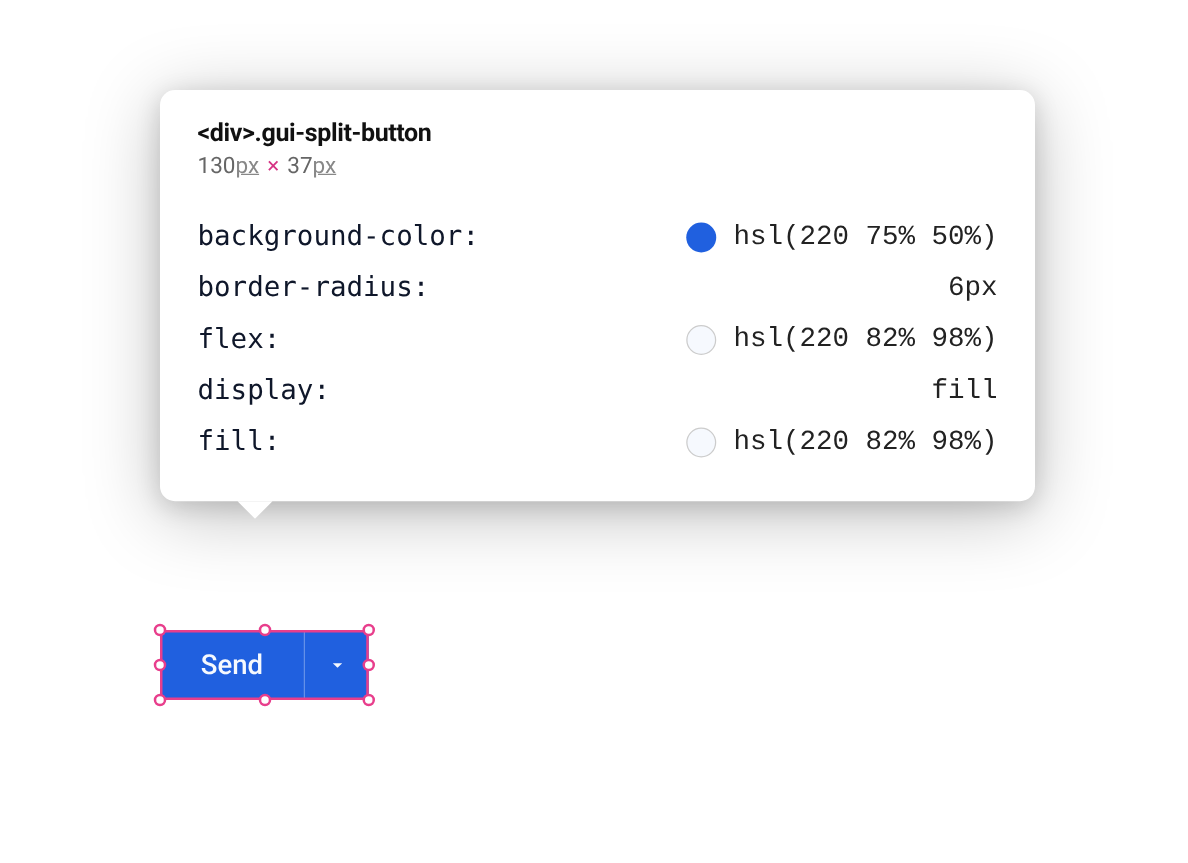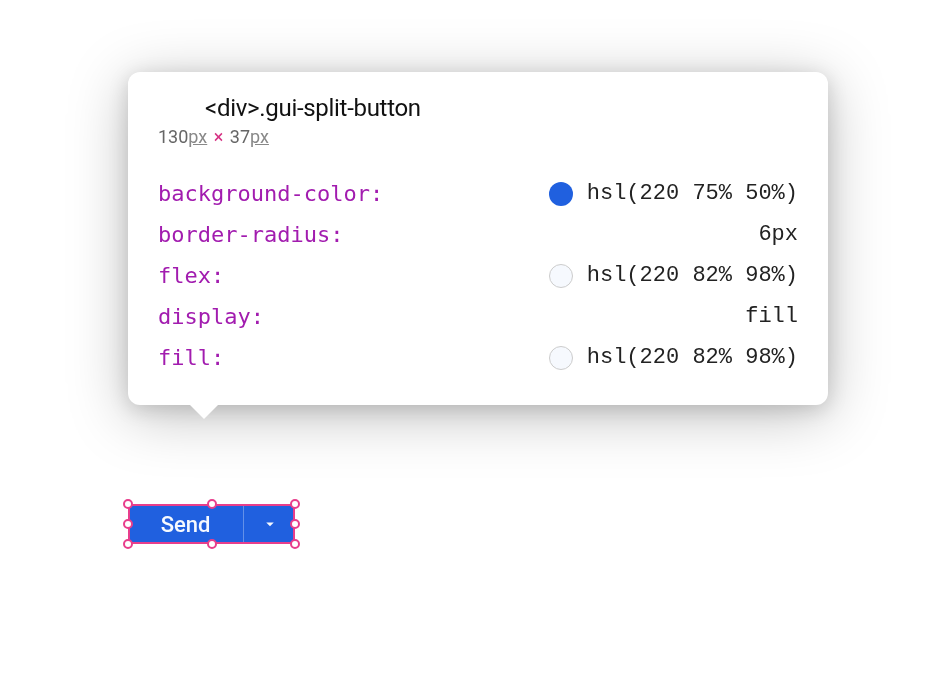--- a/index.html
+++ b/index.html
@@ -33,26 +33,25 @@
       bottom: -14px;
       left: 62px;
       width: 0;
       height: 0;
       border-left: 14px solid transparent;
       border-right: 14px solid transparent;
       border-top: 14px solid #ffffff;
     }
 
     .tooltip-header {
-      font-size: 24px;
-      font-weight: 400;
+      font-size: 20px;
+      font-weight: 700;
       color: #111;
       margin-bottom: 4px;
       letter-spacing: -0.3px;
-      margin-left: 47px;
     }
 
     .tooltip-dims {
       font-size: 18px;
       color: #666;
       margin-bottom: 26px;
     }
 
     .tooltip-dims .px {
       color: #888;
@@ -68,21 +67,21 @@
       display: flex;
       align-items: center;
       justify-content: space-between;
       font-family: "SF Mono", Menlo, Monaco, Consolas, monospace;
       font-size: 22px;
       line-height: 1;
       padding: 9px 0;
     }
 
     .prop-name {
-      color: #a21caf;
+      color: #0f172a;
       font-weight: 400;
     }
 
     .prop-name::after {
       content: ':';
     }
 
     .prop-value {
       display: flex;
       align-items: center;
@@ -105,21 +104,21 @@
     .split-button-wrapper {
       position: absolute;
       top: 504px;
       left: 128px;
     }
 
     .split-button {
       display: flex;
       background: hsl(220, 75%, 50%);
       border-radius: 6px;
-      height: 40px;
+      height: 56px;
       width: 167px;
       overflow: visible;
       position: relative;
     }
 
     .split-button-main {
       flex: 1;
       display: flex;
       align-items: center;
       justify-content: center;

